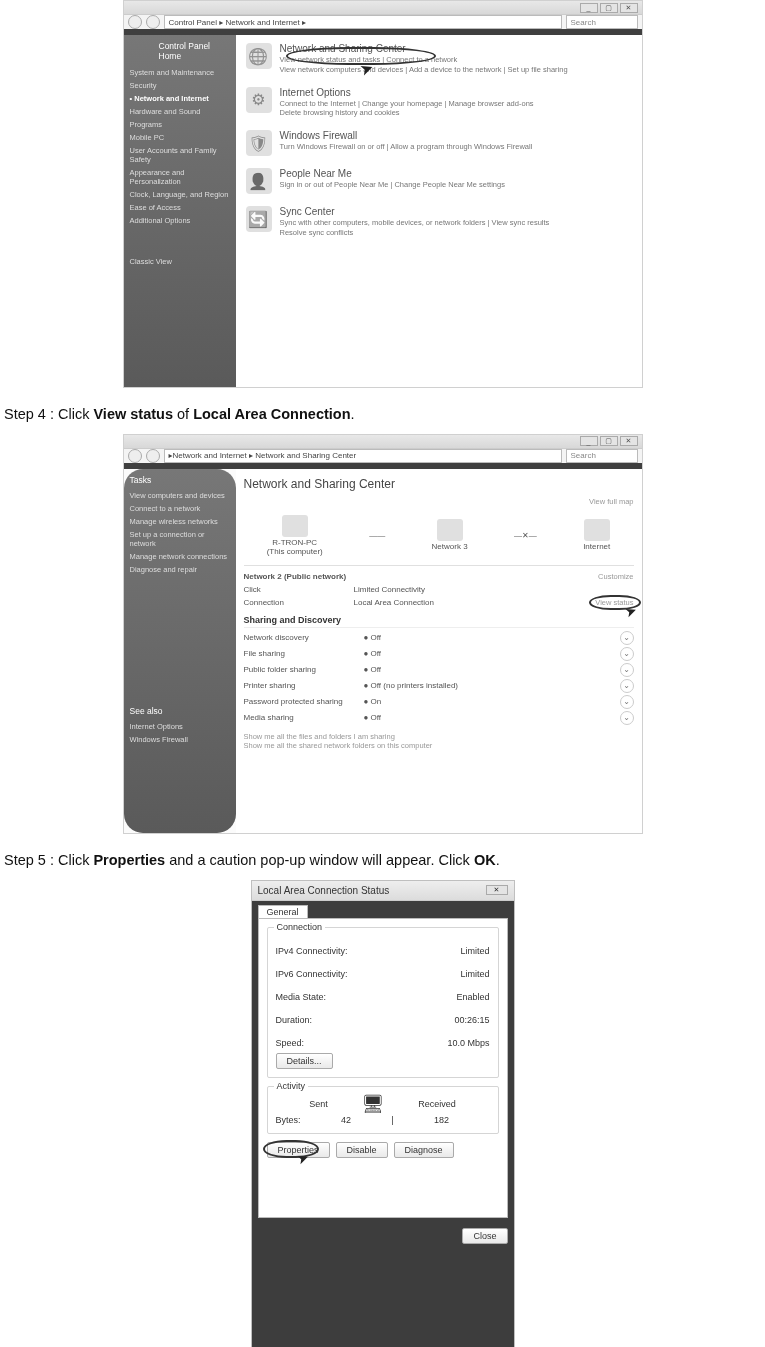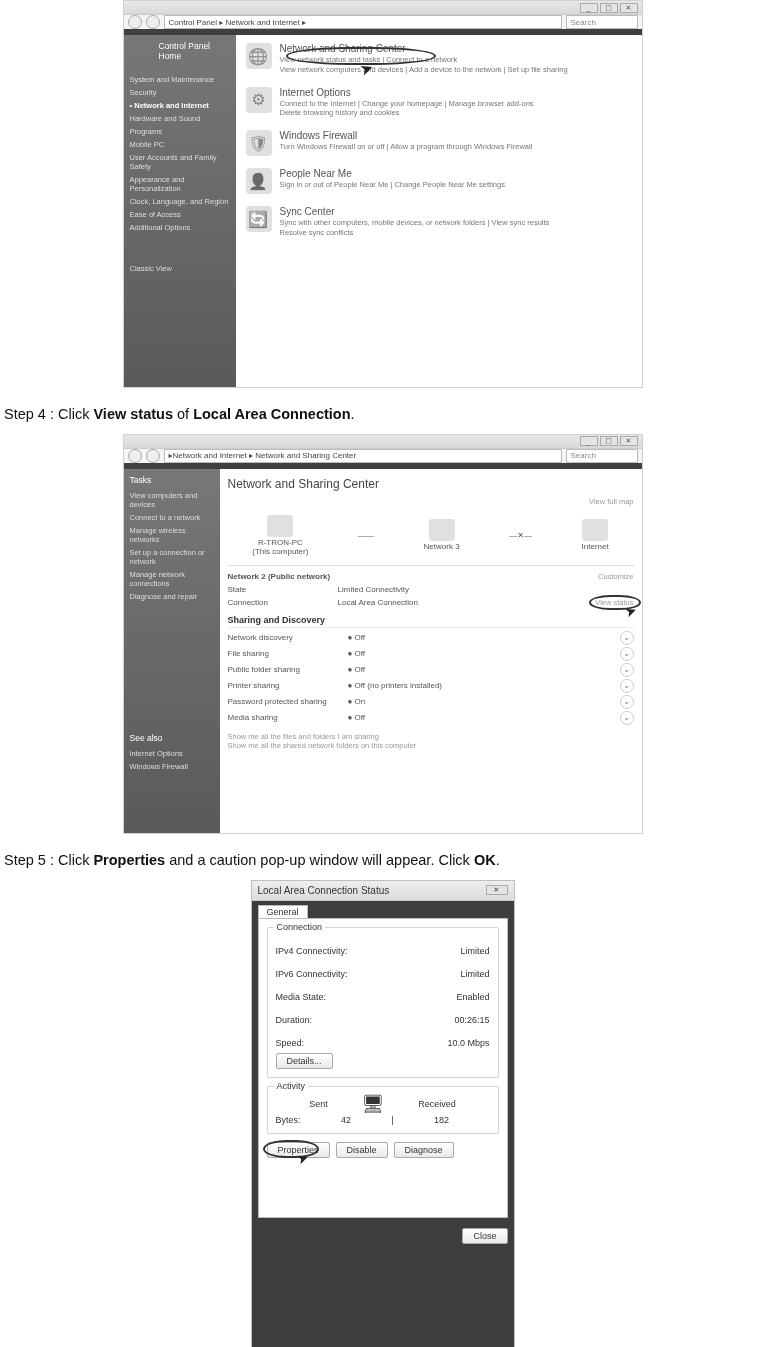--- a/index.html
+++ b/index.html
@@ -11,36 +11,36 @@
   
   .fig1 { width: 520px; height: 388px; border: 1px solid #d0d0d0; background: #fbfbfb; position: relative; font-size: 9px; color: #555; filter: grayscale(100%); }
   .fig-titlebar { height: 14px; background: linear-gradient(#e8e8e8,#d8d8d8); border-bottom: 1px solid #ccc; display:flex; align-items:center; justify-content:flex-end; padding-right:4px; gap:2px;}
   .win-btn { width:18px; height:10px; background:#e4e4e4; border:1px solid #aaa; font-size:7px; display:flex; align-items:center; justify-content:center;}
   .addrbar { height:20px; border-bottom:6px solid #0c4a6e; display:flex; align-items:center; gap:4px; padding:0 4px; background:#f4f4f4;}
   .addrbox { flex:1; height:14px; border:1px solid #bbb; background:#fff; display:flex; align-items:center; padding:0 4px; font-size:8px; color:#444;}
   .searchbox { width:72px; height:14px; border:1px solid #bbb; background:#fff; display:flex; align-items:center; padding:0 4px; font-size:8px; color:#888;}
   .nav-circ { width:14px; height:14px; border-radius:50%; border:1px solid #aaa; background:#eee;}
   .fig1-body { display:flex; height: calc(100% - 34px); }
   .sidepanel { width: 112px; background: linear-gradient(#6f7a6f,#525d52); color:#e8e8e8; font-size:8px; padding:6px 6px; }
-  .sidepanel .hdr { font-size:8.5px; margin-bottom:12px; color:#fff;padding-left:29px;}
+  .sidepanel .hdr { font-size:8.5px; margin-bottom:5px; color:#fff;padding-left:29px;}
   .sidepanel ul{ list-style:none; }
   .sidepanel li{ padding:2px 0; font-size:7.5px; color:#ddd; }
   .sidepanel li.active{ color:#fff; font-weight:600; }
   .sidepanel li.active::before{ content:"• "; }
   .mainpane { flex:1; background:#fff; padding:8px 10px; }
   .cat { display:flex; gap:8px; margin-bottom:12px; }
   .cat-icon { width:26px; height:26px; border-radius:4px; background:#e0e0e0; flex-shrink:0; display:flex; align-items:center; justify-content:center; font-size:16px; color:#888;}
   .cat-body .title { font-size:10px; color:#4a5a34; }
   .cat-body .sub { font-size:7.5px; color:#777; line-height:1.3; margin-top:1px;}
   .ring { position:absolute; border:2px solid #333; border-radius:50%/60%; width:150px; height:18px; }
   .cursor { position:absolute; font-size:16px; color:#222; transform: rotate(-20deg);}
   
   .fig2 { width: 520px; height: 400px; border:1px solid #d0d0d0; background:#fbfbfb; position:relative; font-size:9px; color:#555; filter: grayscale(100%);}
   .fig2-body { display:flex; height: calc(100% - 34px); }
-  .sidepanel2 { width:96px; background:linear-gradient(#6f7a6f,#525d52); color:#e8e8e8; padding:6px; }
+  .sidepanel2 { width:112px; background:linear-gradient(#6f7a6f,#525d52); color:#e8e8e8; padding:6px;border-radius:19px; }
   .sidepanel2 .hdr{ font-size:8.5px; color:#fff; margin-bottom:4px;}
   .sidepanel2 li{ list-style:none; font-size:7.5px; padding:2px 0; color:#ddd;}
   .main2 { flex:1; background:#fff; padding:8px; position:relative;}
   .main2 h3 { font-size:12px; font-weight:400; color:#3a4a28; margin-bottom:6px;}
   .net-map { height:60px; border-bottom:1px solid #e0e0e0; margin-bottom:4px; display:flex; align-items:center; justify-content:space-around; font-size:8px; color:#555;}
   .net-node { display:flex; flex-direction:column; align-items:center; gap:1px;}
   .net-ico { width:26px; height:22px; background:#e0e0e0; border-radius:3px;}
   .kvrow { display:flex; font-size:8px; padding:2px 0;}
   .kvrow .k{ width:110px; color:#555;}
   .kvrow .v{ flex:1; color:#555;}
@@ -203,21 +203,21 @@
         <div class="net-node">
             <div class="net-ico"></div>
             <span>Internet</span>
           </div>
       </div>
       <div class="kvrow">
         <span style="font-weight:700;">Network 2 (Public network)</span>
         <span style="margin-left:auto;" class="hint">Customize</span>
       </div>
       <div class="kvrow">
-          <span class="k">State</span>
+          <span class="k">Click</span>
           <span class="v">Limited Connectivity</span>
         </div>
       <div class="kvrow">
         <span class="k">Connection</span>
         <span class="v">Local Area Connection</span>
         <span style="position:relative;">
           <span class="hint">View status</span>
           <span class="ring2" style="top:-3px; left:-6px;"></span>
           <span class="cursor" style="top:5px; left:30px; font-size:14px;">➤</span>
         </span>

